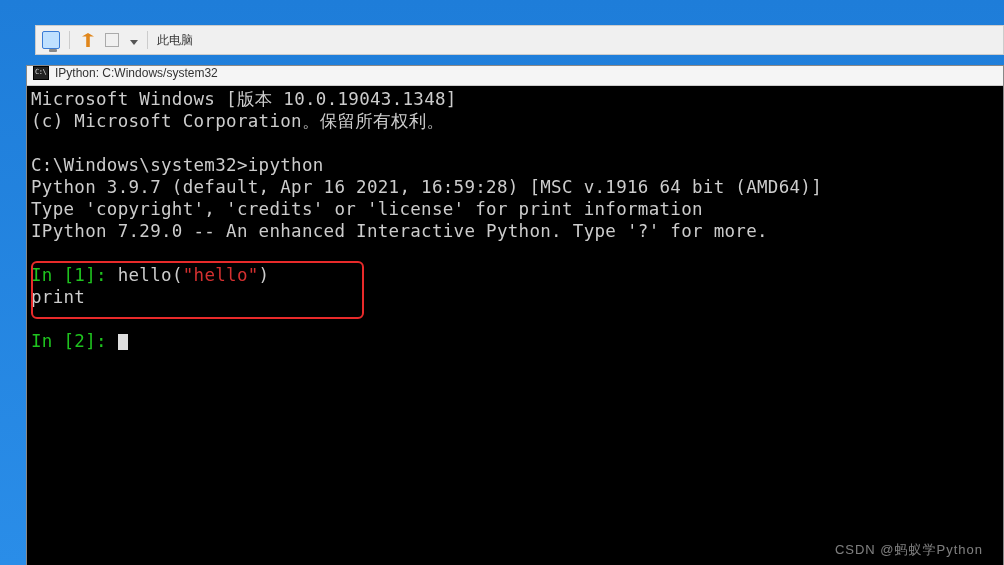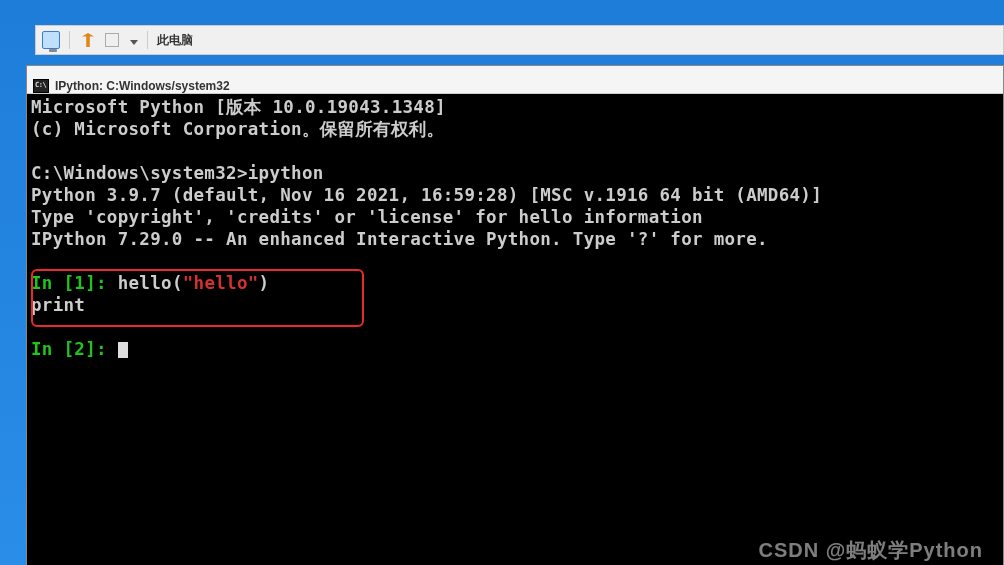--- a/index.html
+++ b/index.html
@@ -1,15 +1,15 @@
 <!DOCTYPE html>
 <html><head>
   <meta charset="utf-8">
   <style>
-    * { margin: 0; padding: 0; box-sizing: border-box; font-weight: bold; }
+    * { margin: 0; padding: 0; box-sizing: border-box; }
     body {
       width: 1004px;
       height: 565px;
       background: linear-gradient(180deg, #1e7dd9 0%, #2a8de8 100%);
       font-family: "Segoe UI", Tahoma, sans-serif;
       overflow: hidden;
       position: relative;
     }
     .explorer-bar {
       position: absolute;
@@ -41,25 +41,25 @@
       top: 65px;
       left: 26px;
       right: 0;
       bottom: -5px;
       background: #fff;
       border: 1px solid #888;
       display: flex;
       flex-direction: column;
     }
     .title-bar {
-      height: 28px;
+      height: 20px;
       background: #f5f5f5;
       border-bottom: 1px solid #ccc;
       display: flex;
-      align-items: flex-end;
+      align-items: flex-start;
       padding: 0 6px;
       gap: 6px;
     }
     .cmd-title-icon {
       width: 16px; height: 14px;
       background: #222; border: 1px solid #000;
       position: relative;
     }
     .cmd-title-icon::before { content:"C:\\"; color:#ddd; font-size:7px; position:absolute; top:1px; left:1px; font-family: monospace; letter-spacing:-0.5px; }
     .title-text { font-size: 12px; color: #333; }
@@ -91,21 +91,21 @@
       width: 10px; height: 16px;
       background: #ddd;
       vertical-align: text-bottom;
       margin-bottom: 1px;
     }
     .watermark {
       position: absolute;
       right: 20px;
       bottom: 8px;
       color: rgba(230,230,230,0.55);
-      font-size: 20px;
+      font-size: 13px;
       font-family: Arial, sans-serif;
       letter-spacing: 1px;
     }
   </style>
 </head>
 <body>
 
 <div class="explorer-bar">
   <span class="explorer-icon">
       <span class="monitor-icon"></span>
@@ -120,26 +120,26 @@
   <span><span class="dropdown-arrow"></span></span>
   <span class="vsep"></span>
   <span class="explorer-label">此电脑</span>
 </div>
 
 <div class="cmd-window">
   <div class="title-bar">
     <span class="cmd-title-icon"></span>
     <span class="title-text">IPython: C:Windows/system32</span>
   </div>
-  <div class="terminal"><span>Microsoft Python [版本 10.0.19043.1348]</span>
+  <div class="terminal"><span>Microsoft Windows [版本 10.0.19043.1348]</span>
 <span>(c) Microsoft Corporation。保留所有权利。</span>
 
 <span>C:\Windows\system32&gt;ipython</span>
-<span>Python 3.9.7 (default, Nov 16 2021, 16:59:28) [MSC v.1916 64 bit (AMD64)]</span>
-<span>Type 'copyright', 'credits' or 'license' for hello information</span>
+<span>Python 3.9.7 (default, Apr 16 2021, 16:59:28) [MSC v.1916 64 bit (AMD64)]</span>
+<span>Type 'copyright', 'credits' or 'license' for print information</span>
 <span>IPython 7.29.0 -- An enhanced Interactive Python. Type '?' for more.</span>
 
 <span class="green">In [1]: </span><span>hello</span><span>(</span><span class="red">"hello"</span><span>)</span>
 <span>print</span>
 
 <span class="green">In [2]: </span><span class="cursor"></span>
 <div class="redbox"></div>
 <div class="watermark">CSDN @蚂蚁学Python</div>
   </div>
 </div>

